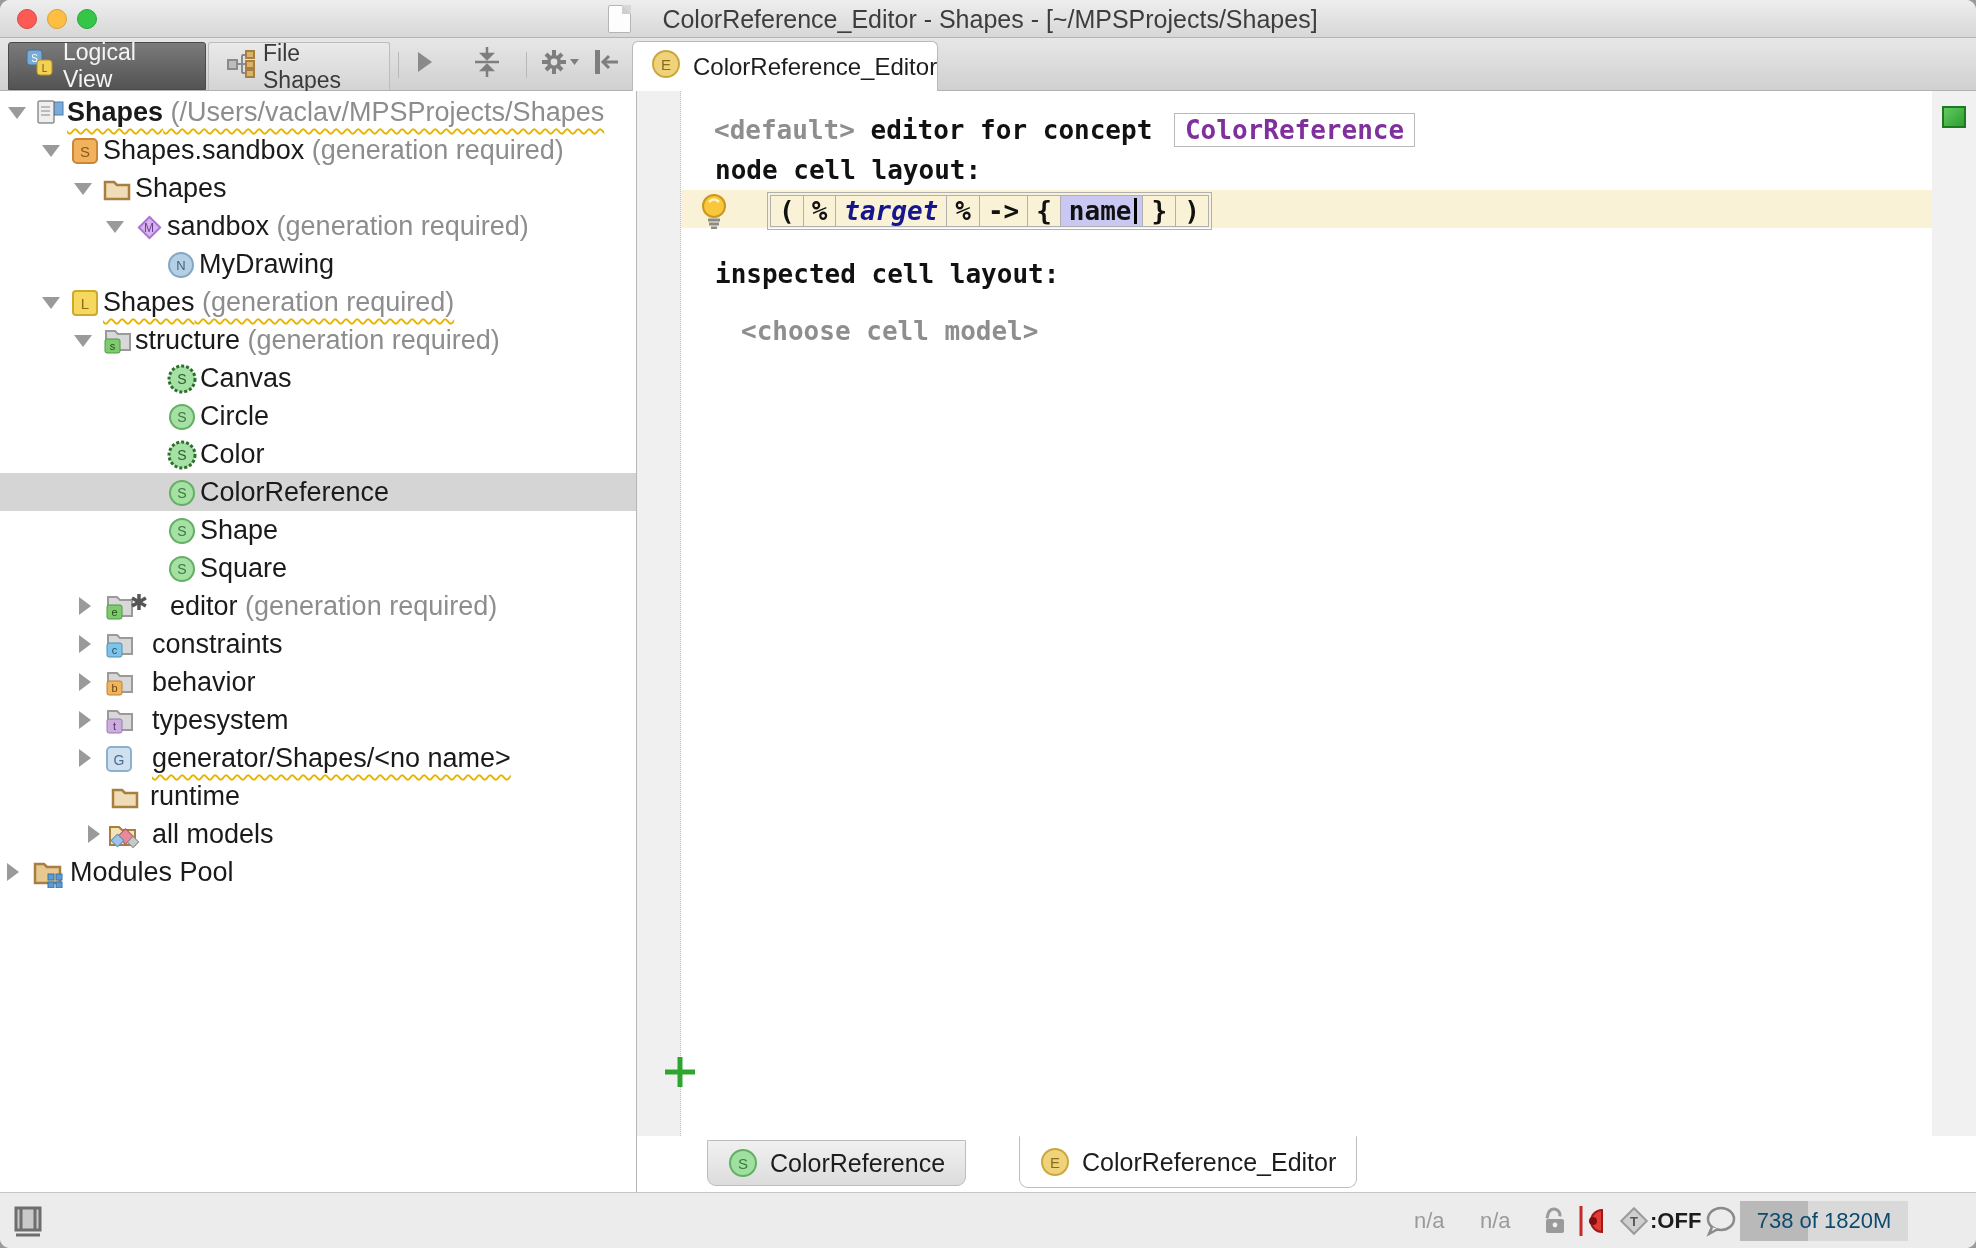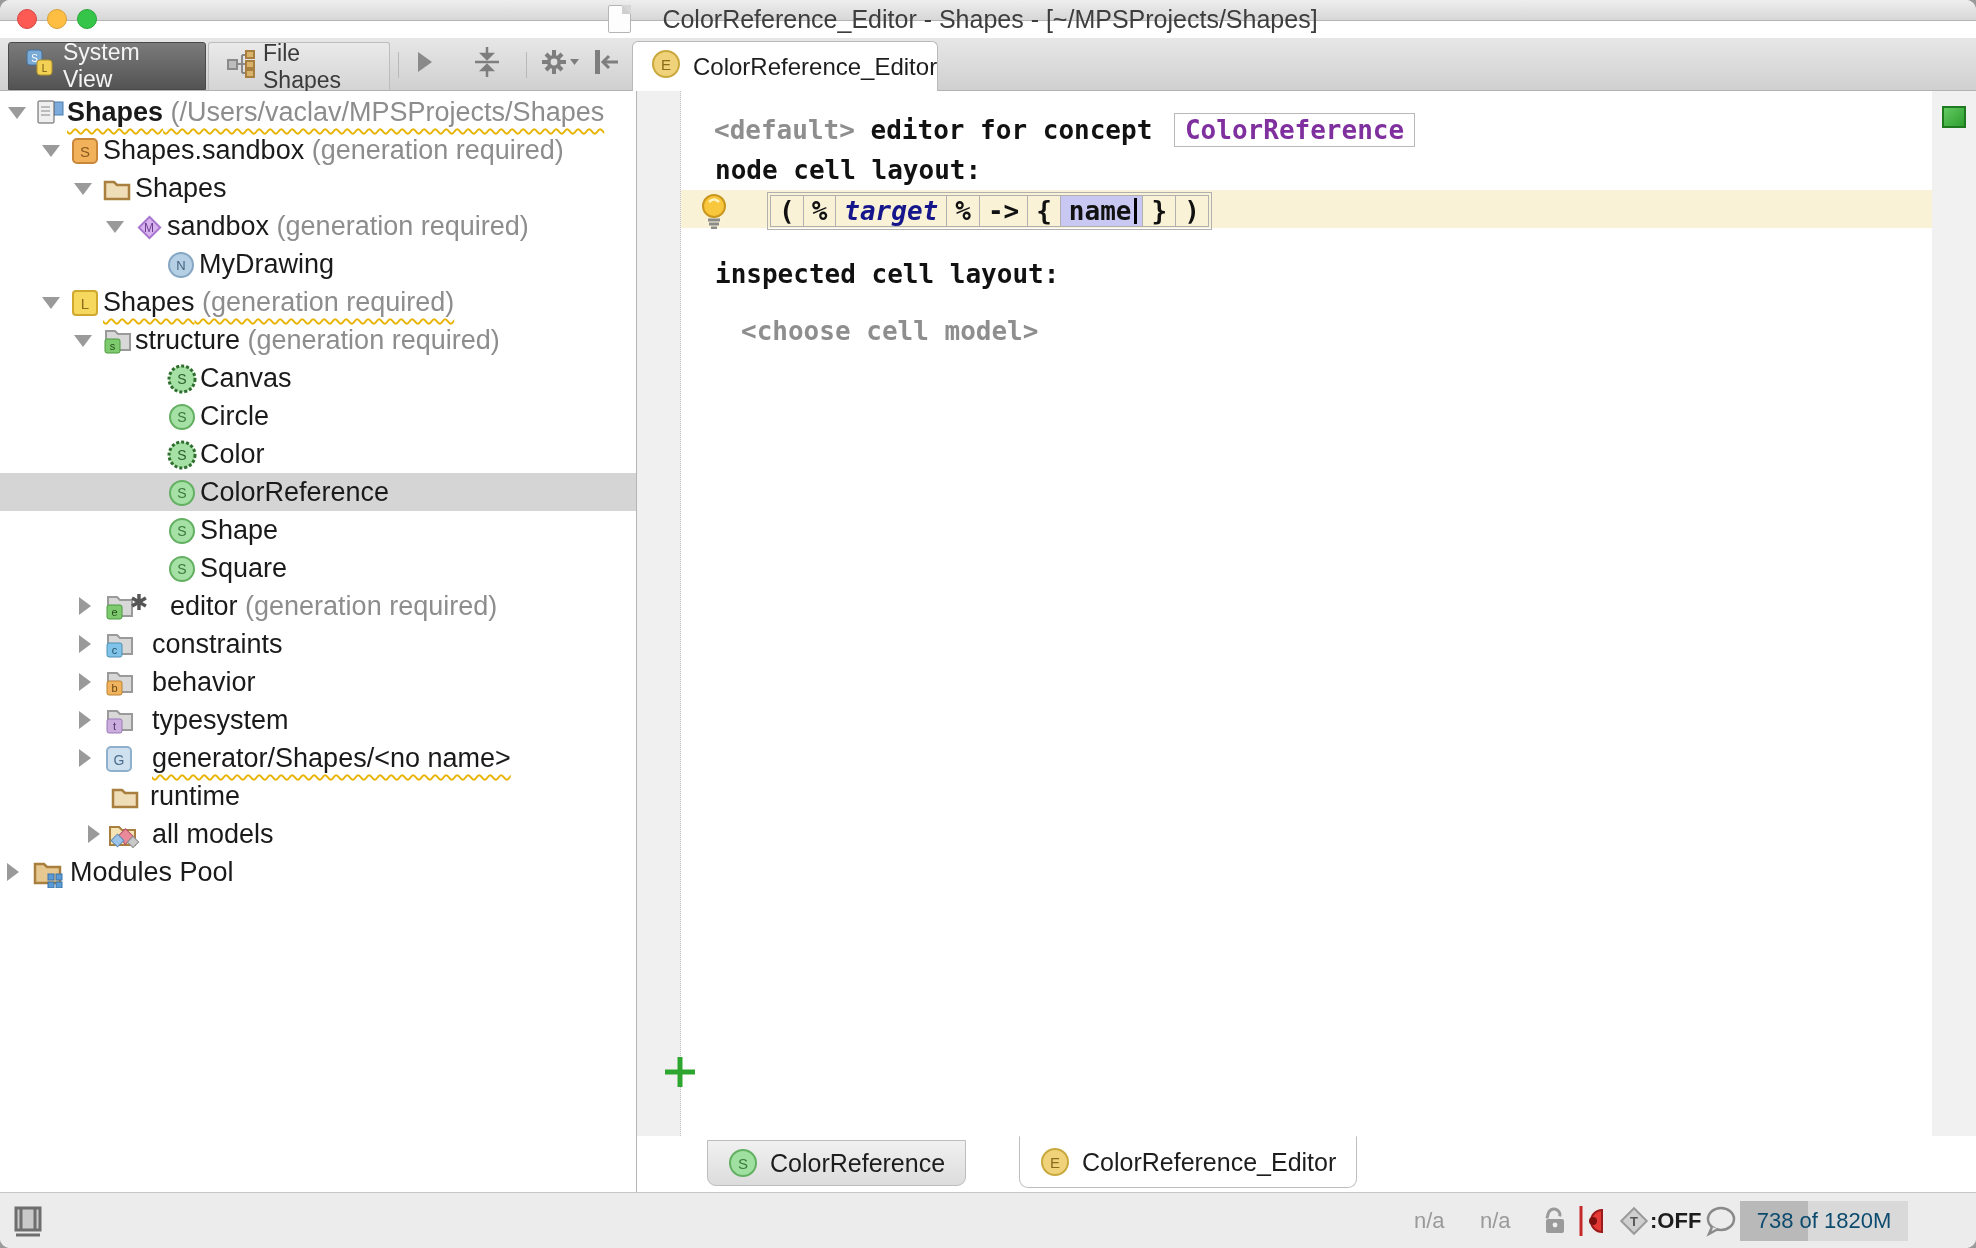--- a/index.html
+++ b/index.html
@@ -4,21 +4,21 @@
 <style>
   * { margin:0; padding:0; box-sizing:border-box; }
   html,body { background:#9a9a9a; }
   #app {
     position:relative; width:1976px; height:1248px;
     font-family:"Liberation Sans", sans-serif;
     background:#fff; overflow:hidden; border-radius:10px;
   }
   
   .titlebar {
-    position:absolute; left:0; top:0; width:1976px; height:21px;
+    position:absolute; left:0; top:0; width:1976px; height:38px;
     background:linear-gradient(#eeeeee,#d7d7d7);
     border-bottom:1px solid #b4b4b4;
     text-decoration:underline;
   }
   .traffic { position:absolute; top:9px; width:20px; height:20px; border-radius:50%; }
   .t-red   { left:17px;  background:#fc5a52; border:1px solid #d64745; }
   .t-yel   { left:47px;  background:#fdbe41; border:1px solid #d99f38; }
   .t-grn   { left:77px;  background:#35c649; border:1px solid #28a53a; }
   .doc-icon { position:absolute; left:608px; top:5px; width:23px; height:28px;
     background:#fdfdfd; border:1px solid #b5b5b5; border-radius:2px; }
@@ -111,21 +111,21 @@
   </div>
 
   <div class="band">
     <div class="view-tab dark">
       <span class="tb-ic"><svg width="30" height="30">
             <rect x="2" y="2" width="15" height="15" rx="3" fill="#7aaad6" stroke="#44719e"></rect>
             <text x="9.5" y="14" text-anchor="middle" font-size="10" font-family="Liberation Sans" fill="#fff">S</text>
             <rect x="12" y="12" width="15" height="15" rx="3" fill="#f2d154" stroke="#b3922a"></rect>
             <text x="19.5" y="24" text-anchor="middle" font-size="10" font-family="Liberation Sans" fill="#6d5410">L</text>
           </svg></span>
-      <span>System View</span>
+      <span>Logical View</span>
     </div>
     <div class="view-tab lite">
       <span class="tb-ic"><svg width="30" height="30" fill="none" stroke="#8a8a8a" stroke-width="2">
             <rect x="3" y="11" width="9" height="9" fill="#bdbdbd"></rect>
             <path d="M12 15 h5 M17 6 v18 M17 6 h4 M17 15 h4 M17 24 h4"></path>
             <g fill="#d9b36c" stroke="#a87f3e">
               <rect x="21" y="2" width="8" height="7"></rect>
               <rect x="21" y="12" width="8" height="7"></rect>
               <rect x="21" y="21" width="8" height="7"></rect>
             </g>

